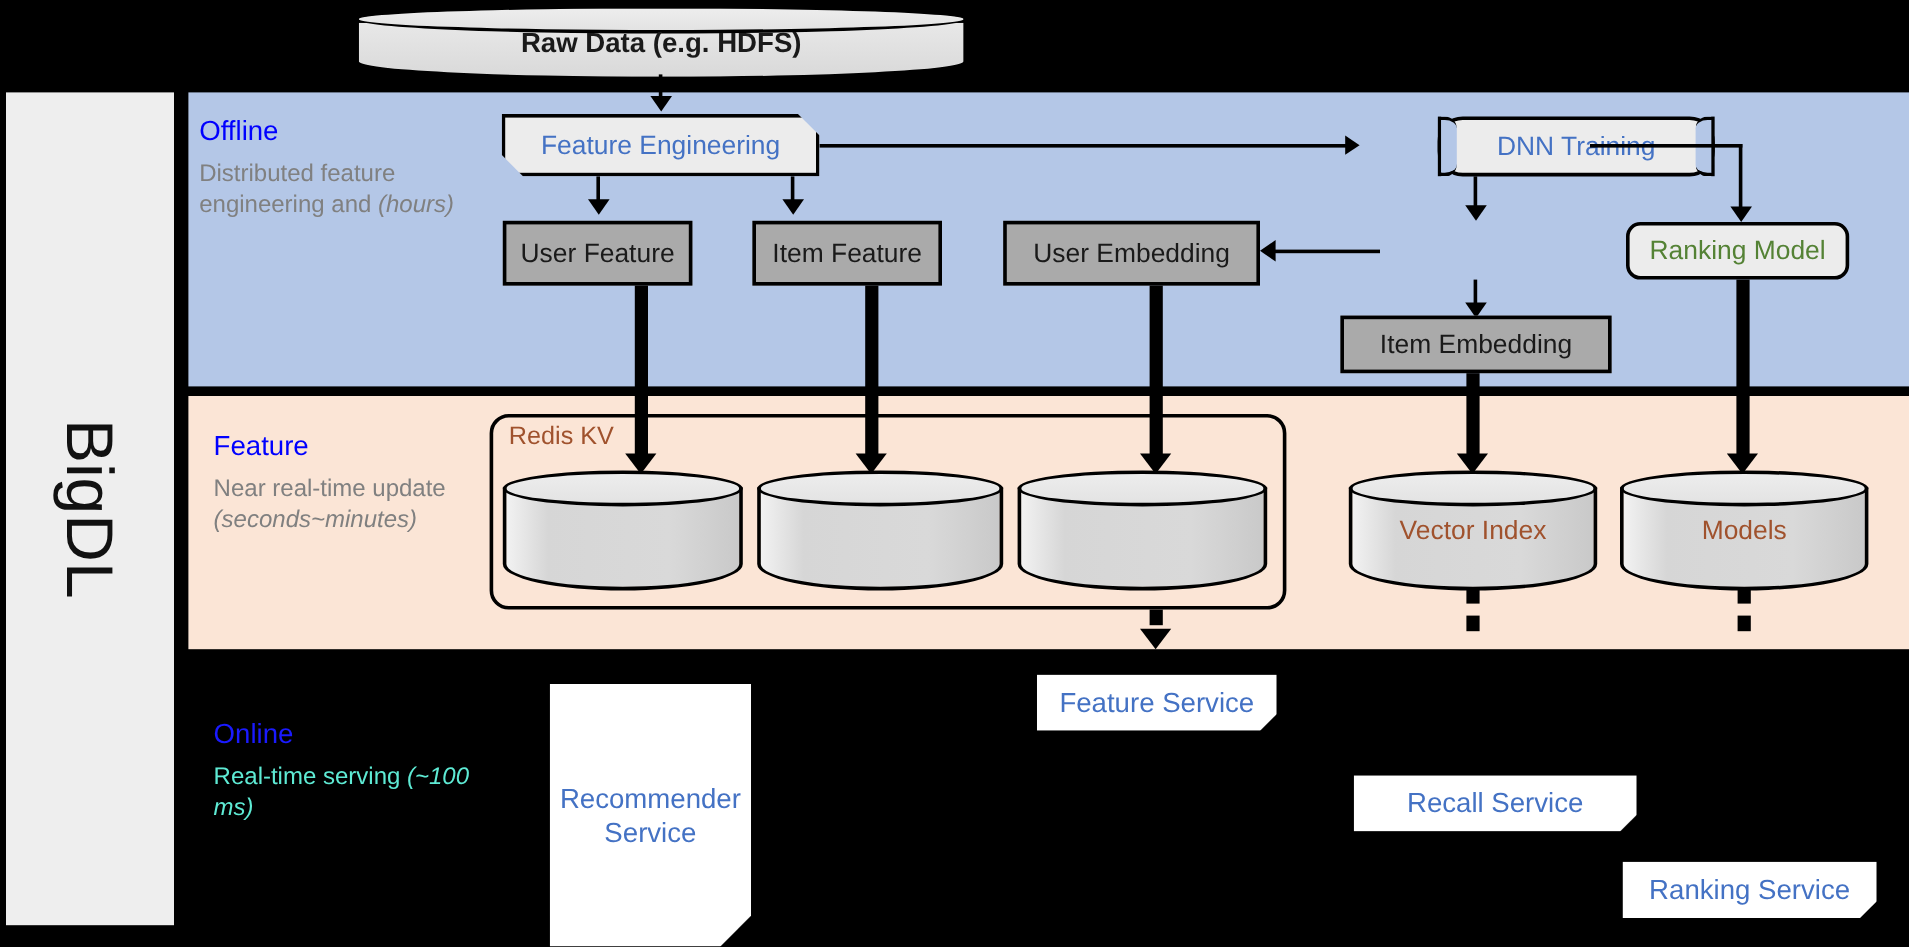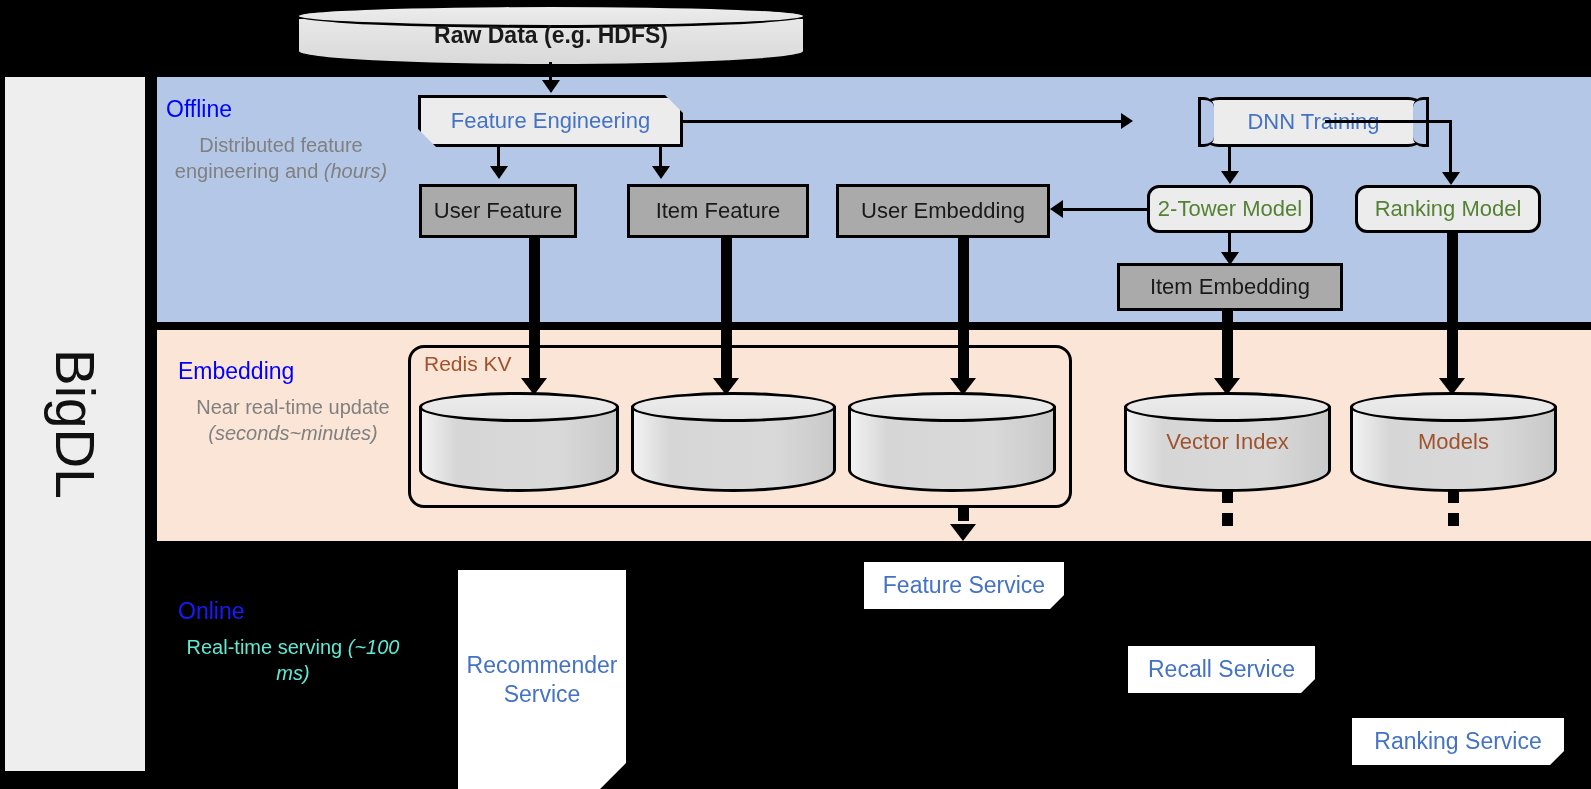--- a/index.html
+++ b/index.html
@@ -56,21 +56,20 @@
   .band-label .title {
     color: #0000ff;
     font-size: 23px;
     margin-bottom: 10px;
     font-weight: 400;
   }
   .band-label .sub {
     color: #808080;
     font-size: 20px;
     line-height: 1.28;
-    text-align: center;
   }
   .band-label .sub i { font-style: italic; }
   .lbl-offline  { left: 166px; top: 96px; }
   .lbl-nearline { left: 178px; top: 358px; }
   .lbl-online   { left: 178px; top: 598px; }
   .lbl-online .title { color: #1a1aff; }
   .lbl-online .sub   { color: #5eead4; }
 
   
   .node {
@@ -208,21 +207,21 @@
     background: #bfbfbf;
     clip-path: polygon(100% 0, 0 100%, 100% 100%);
   }
   #recommender-service {
     left: 458px; top: 570px;
     width: 168px; height: 219px;
     clip-path: polygon(0 0, 100% 0, 100% calc(100% - 26px), calc(100% - 26px) 100%, 0 100%);
   }
   #recommender-service .fold { width: 26px; height: 26px; }
   #feature-service { left: 864px; top: 562px; width: 200px; height: 47px; }
-  #recall-service  { left: 1128px; top: 646px; width: 187px; height: 47px; }
+  #recall-service  { left: 1128px; top: 646px; width: 236px; height: 47px; }
   #ranking-service { left: 1352px; top: 718px; width: 212px; height: 47px; }
 
   
   .conn {
     position: absolute;
     background: #000;
   }
   .conn-v { width: 3px; }
   .conn-h { height: 3px; }
   .conn-thick-v { width: 11px; background: #000; }
@@ -270,21 +269,21 @@
   <div id="bigdl-rail">
     <span class="vtext">BigDL</span>
   </div>
 
   <div class="band-label lbl-offline">
     <div class="title">Offline</div>
     <div class="sub"><span>Distributed feature engineering and </span><i>(hours)</i></div>
   </div>
 
   <div class="band-label lbl-nearline">
-    <div class="title">Embedding</div>
+    <div class="title">Feature</div>
     <div class="sub"><span>Near real-time update </span><i>(seconds~minutes)</i></div>
   </div>
 
   <div class="band-label lbl-online">
     <div class="title">Online</div>
     <div class="sub"><span>Real-time serving </span><i>(~100 ms)</i></div>
   </div>
 
   <div class="cyl" id="raw-data">
     <div class="body"></div>
@@ -316,31 +315,28 @@
   <div class="arrow-down" style="left:1221px; top:171px;"></div>
 
   <div class="conn conn-h" style="left:1325px; top:120px; width:127px;"></div>
   <div class="conn conn-v" style="left:1449px; top:120px; height:56px;"></div>
   <div class="arrow-down" style="left:1442px; top:172px;"></div>
 
   <div class="node box-gray" id="user-feature" style="left:419px; top:184px; width:158px; height:54px;">
     <span>User Feature</span>
   </div>
 
-  <div class="node box-gray" id="item-feature" style="left:627px; top:184px; width:182px; height:54px;align-items:center;">
+  <div class="node box-gray" id="item-feature" style="left:627px; top:184px; width:158px; height:54px;align-items:center;">
     <span>Item Feature</span>
   </div>
 
   <div class="node box-gray" id="user-embedding" style="left:836px; top:184px; width:214px; height:54px;">
     <span>User Embedding</span>
   </div>
 
-  <div class="node box-proc shape-round" id="two-tower-model" style="left:1147px; top:185px; width:166px; height:48px;">
-    <span class="text-green">2-Tower Model</span>
-  </div>
 
   <div class="node box-proc shape-round" id="ranking-model" style="left:1355px; top:185px; width:186px; height:48px;">
     <span class="text-green">Ranking Model</span>
   </div>
 
   <div class="conn conn-h" style="left:1062px; top:208px; width:88px;"></div>
   <div class="arrow-left" style="left:1050px; top:200px;"></div>
 
   <div class="conn conn-v" style="left:1228px; top:233px; height:24px;"></div>
   <div class="arrow-down" style="left:1221px; top:252px;"></div>

